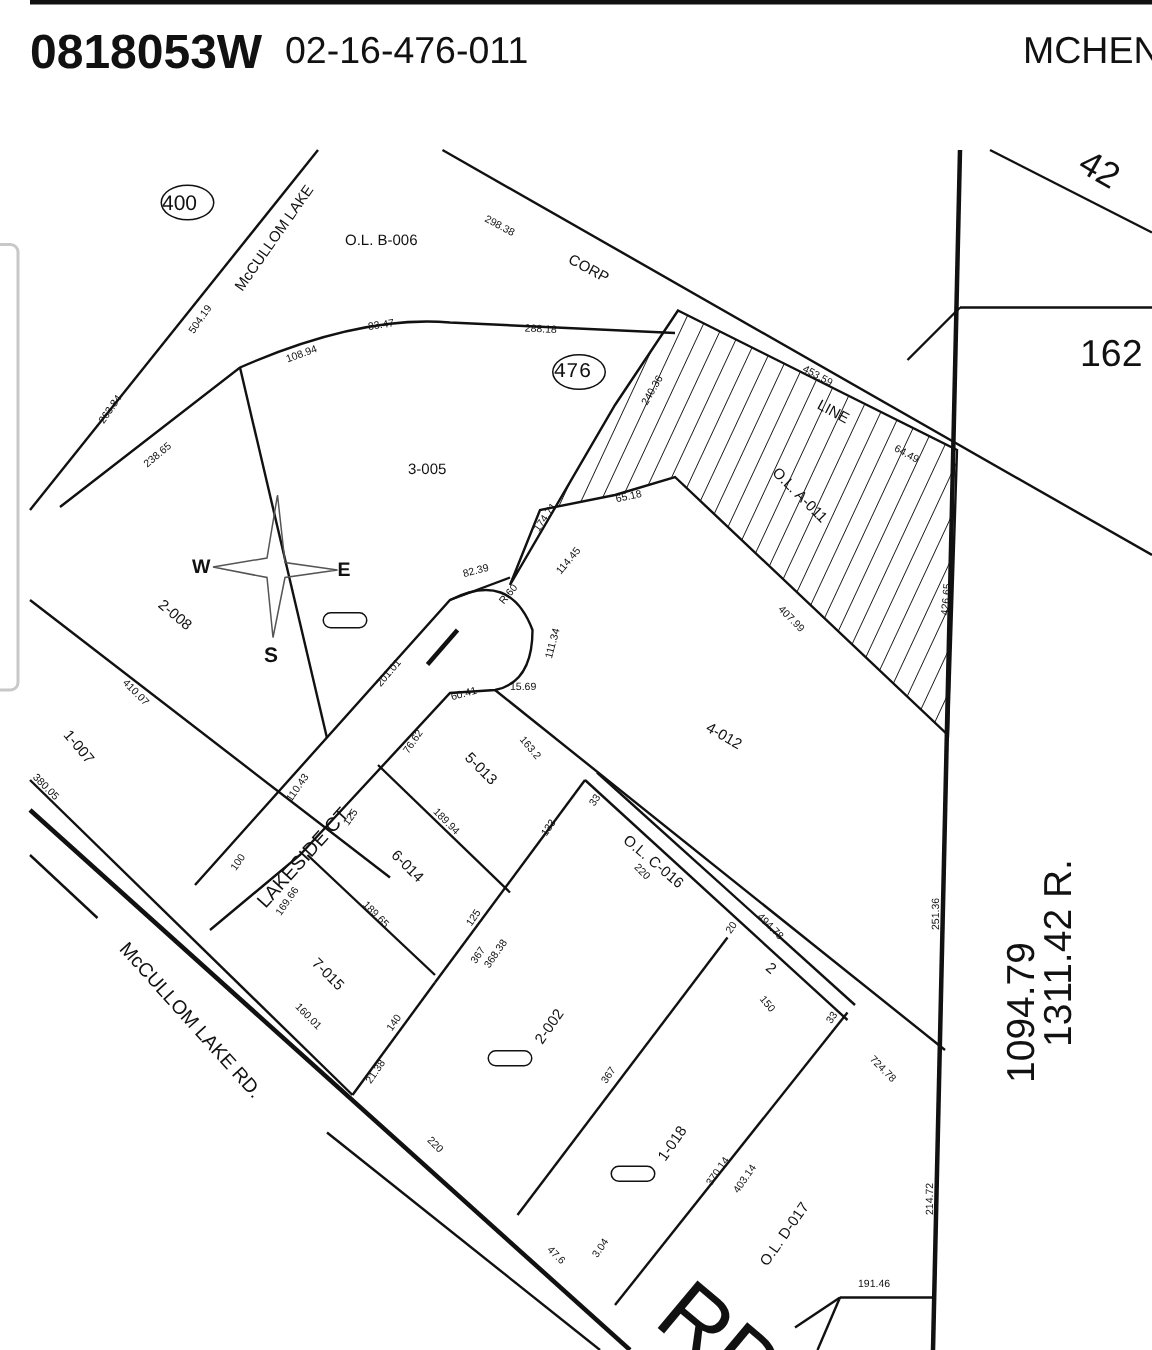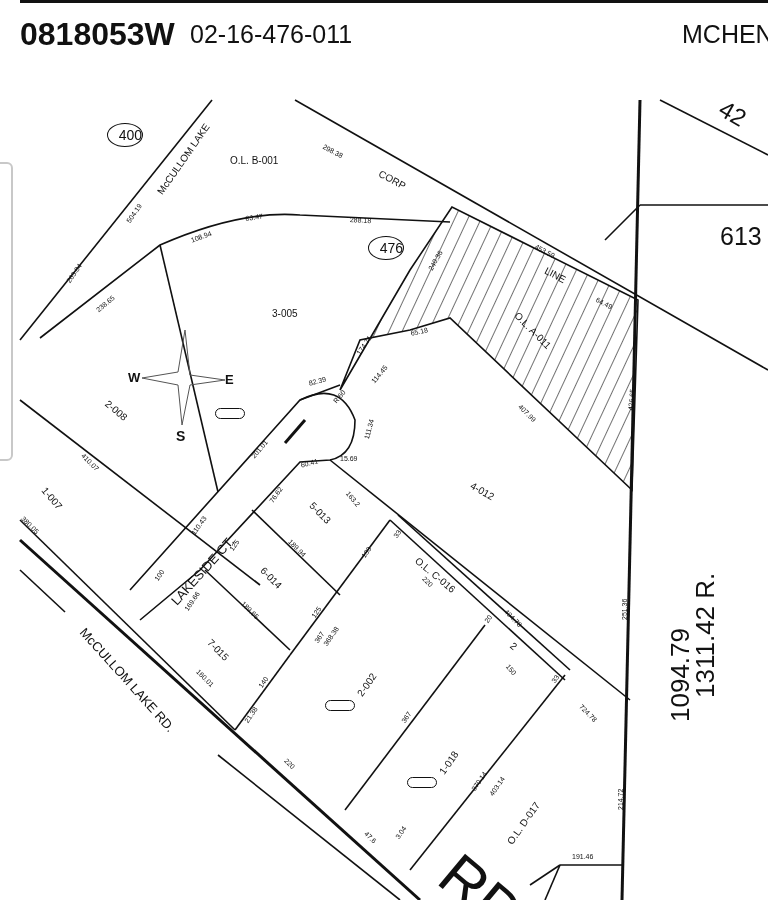--- a/index.html
+++ b/index.html
@@ -9,21 +9,21 @@
   .hdr.pin{left:20px;font-weight:bold;font-size:32px;}
   .hdr.pid{left:190px;}
   .hdr.twp{left:682px;}
   .map{position:absolute;left:0;top:0;width:768px;height:900px;}
   .map svg{position:absolute;left:0;top:0;}
   .lbl{position:absolute;font-family:"Liberation Sans",sans-serif;white-space:nowrap;transform-origin:0 0;}
   .sm{font-size:7px;}
   .md{font-size:10px;}
   .lg{font-size:13px;}
   .handle{position:absolute;left:-14px;top:162px;width:23px;height:295px;border:2px solid #c8c8c8;border-radius:6px;background:transparent;}
-  .circ{position:absolute;border:1.5px solid #111;border-radius:50%;text-align:right;font-size:14px;}
+  .circ{position:absolute;border:1.5px solid #111;border-radius:50%;text-align:left;font-size:14px;}
   .pill{position:absolute;border:1.5px solid #111;border-radius:8px;font-size:6px;text-align:center;line-height:8px;}
 </style>
 </head>
 <body>
 
 <div class="topline"></div>
 <div class="hdr pin">0818053W</div>
 <div class="hdr pid">02-16-476-011</div>
 <div class="hdr twp">MCHENR</div>
 
@@ -68,46 +68,46 @@
       <line x1="640" y1="205" x2="768" y2="205"></line>
       <line x1="660" y1="100" x2="768" y2="155"></line>
       <line x1="530" y1="885" x2="560" y2="865"></line>
       <line x1="560" y1="865" x2="622" y2="865"></line>
       <line x1="545" y1="900" x2="560" y2="865"></line>
       <line x1="605" y1="240" x2="640" y2="205"></line>
     </g>
   </svg>
 
   <div class="circ" style="left:107px;top:123px;width:34px;height:22px;line-height:22px;">400</div>
-  <div class="circ" style="left:368px;top:236px;width:34px;height:22px;line-height:22px;">476</div>
+  <div class="circ" style="left:368px;top:236px;width:34px;height:22px;line-height:22px;font-family:Liberation Mono, monospace;">476</div>
 
   <div class="lbl md" style="left:155px;top:190px;transform:rotate(-55deg);">McCULLOM LAKE</div>
   <div class="lbl md" style="left:382px;top:168px;transform:rotate(28deg);">CORP</div>
   <div class="lbl md" style="left:548px;top:265px;transform:rotate(28deg);">LINE</div>
   <div class="lbl lg" style="left:168px;top:598px;transform:rotate(-48deg);">LAKESIDE CT.</div>
   <div class="lbl lg" style="left:88px;top:625px;transform:rotate(48deg);">McCULLOM LAKE RD.</div>
   <div class="lbl" style="left:470px;top:840px;font-size:60px;transform:rotate(40deg);">RD</div>
 
-  <div class="lbl md" style="left:230px;top:155px;">O.L. B-001</div>
+  <div class="lbl md" style="left:230px;top:155px;">O.L. B-006</div>
   <div class="lbl md" style="left:272px;top:308px;">3-005</div>
   <div class="lbl md" style="left:110px;top:398px;transform:rotate(40deg);">2-008</div>
   <div class="lbl md" style="left:520px;top:310px;transform:rotate(45deg);">O.L. A-011</div>
   <div class="lbl md" style="left:48px;top:485px;transform:rotate(50deg);">1-007</div>
   <div class="lbl md" style="left:474px;top:480px;transform:rotate(30deg);">4-012</div>
   <div class="lbl md" style="left:315px;top:500px;transform:rotate(45deg);">5-013</div>
   <div class="lbl md" style="left:266px;top:565px;transform:rotate(45deg);">6-014</div>
   <div class="lbl md" style="left:213px;top:637px;transform:rotate(45deg);">7-015</div>
   <div class="lbl md" style="left:420px;top:555px;transform:rotate(40deg);">O.L. C-016</div>
   <div class="lbl md" style="left:355px;top:692px;transform:rotate(-55deg);">2-002</div>
   <div class="lbl md" style="left:437px;top:770px;transform:rotate(-55deg);">1-018</div>
   <div class="lbl md" style="left:505px;top:840px;transform:rotate(-55deg);">O.L. D-017</div>
   <div class="lbl md" style="left:515px;top:640px;transform:rotate(40deg);">2</div>
 
   <div class="lbl" style="left:728px;top:95px;font-size:24px;transform:rotate(30deg);">42</div>
-  <div class="lbl" style="left:720px;top:222px;font-size:25px;">613</div>
+  <div class="lbl" style="left:720px;top:222px;font-size:25px;">162</div>
 
   <div>
     <div class="lbl" style="left:128px;top:370px;font-size:13px;font-weight:bold;">W</div>
     <div class="lbl" style="left:225px;top:372px;font-size:13px;font-weight:bold;">E</div>
     <div class="lbl" style="left:176px;top:428px;font-size:14px;font-weight:bold;">S</div>
     <svg width="768" height="900" style="position:absolute;left:0;top:0;">
       <path d="M185 330 L190 375 L225 380 L190 385 L182 425 L178 385 L142 378 L178 372 Z" fill="none" stroke="#555" stroke-width="1"></path>
     </svg>
   </div>
 

